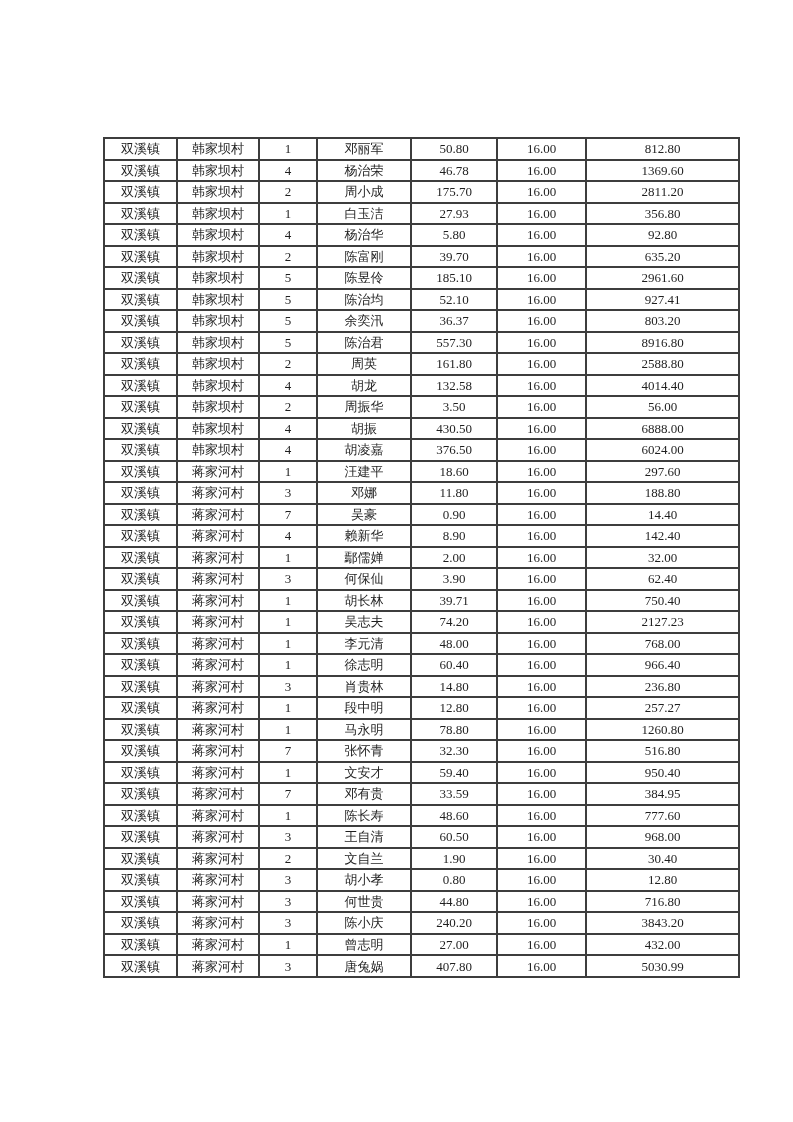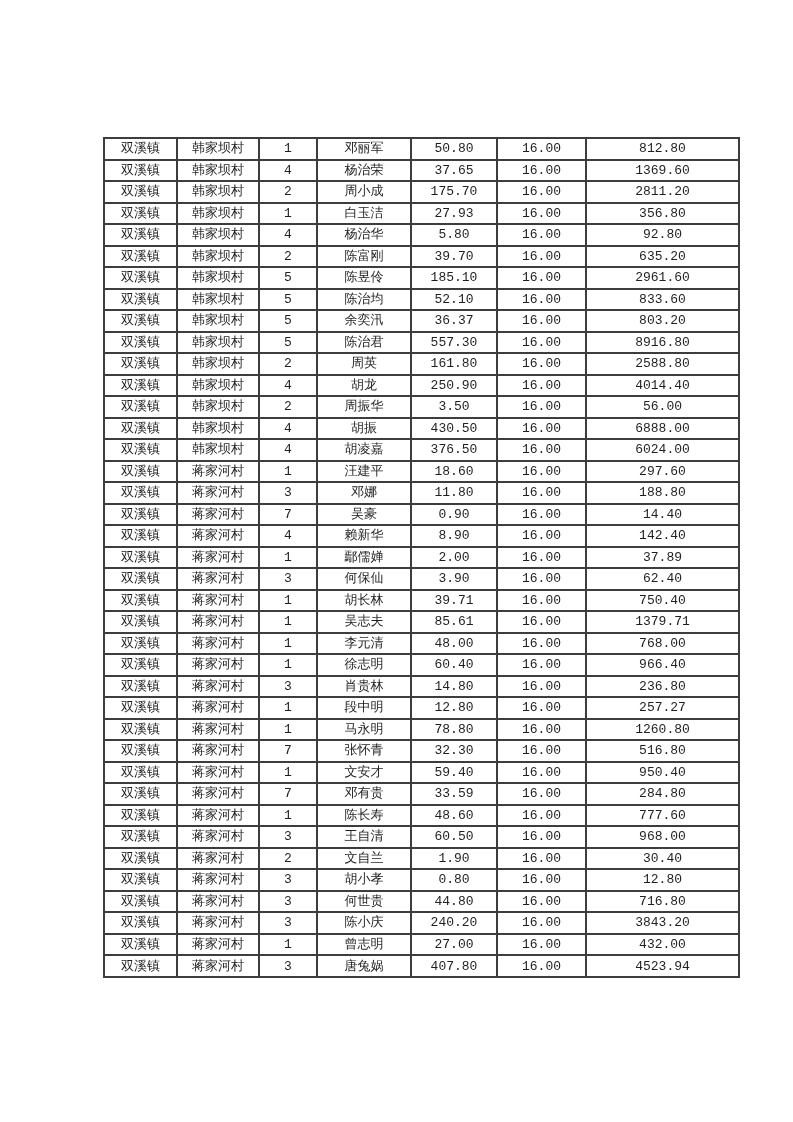--- a/index.html
+++ b/index.html
@@ -19,21 +19,20 @@
   table.payment-table {
     position: absolute;
     left: 103px;
     top: 137px;
     width: 637px;
     height: 841px;
     border-collapse: separate;
     border-spacing: 0;
     table-layout: fixed;
     border: 1px solid #3d3d3d;
-    font-family: Liberation Mono, monospace;
   }
   table.payment-table td {
     border: 1px solid #3d3d3d;
     text-align: center;
     vertical-align: middle;
     font-size: 13px;
     line-height: 1;
     padding: 0;
     white-space: nowrap;
     overflow: hidden;
@@ -69,21 +68,21 @@
           <td>邓丽军</td>
           <td>50.80</td>
           <td>16.00</td>
           <td>812.80</td>
         </tr>
         <tr>
           <td>双溪镇</td>
           <td>韩家坝村</td>
           <td>4</td>
           <td>杨治荣</td>
-          <td>37.65</td>
+          <td>46.78</td>
           <td>16.00</td>
           <td>1369.60</td>
         </tr>
         <tr>
           <td>双溪镇</td>
           <td>韩家坝村</td>
           <td>2</td>
           <td>周小成</td>
           <td>175.70</td>
           <td>16.00</td>
@@ -125,21 +124,21 @@
           <td>16.00</td>
           <td>2961.60</td>
         </tr>
         <tr>
           <td>双溪镇</td>
           <td>韩家坝村</td>
           <td>5</td>
           <td>陈治均</td>
           <td>52.10</td>
           <td>16.00</td>
-          <td>833.60</td>
+          <td>927.41</td>
         </tr>
         <tr>
           <td>双溪镇</td>
           <td>韩家坝村</td>
           <td>5</td>
           <td>余奕汛</td>
           <td>36.37</td>
           <td>16.00</td>
           <td>803.20</td>
         </tr>
@@ -159,21 +158,21 @@
           <td>周英</td>
           <td>161.80</td>
           <td>16.00</td>
           <td>2588.80</td>
         </tr>
         <tr>
           <td>双溪镇</td>
           <td>韩家坝村</td>
           <td>4</td>
           <td>胡龙</td>
-          <td>250.90</td>
+          <td>132.58</td>
           <td>16.00</td>
           <td>4014.40</td>
         </tr>
         <tr>
           <td>双溪镇</td>
           <td>韩家坝村</td>
           <td>2</td>
           <td>周振华</td>
           <td>3.50</td>
           <td>16.00</td>
@@ -233,21 +232,21 @@
           <td>16.00</td>
           <td>142.40</td>
         </tr>
         <tr>
           <td>双溪镇</td>
           <td>蒋家河村</td>
           <td>1</td>
           <td>鄢儒婵</td>
           <td>2.00</td>
           <td>16.00</td>
-          <td>37.89</td>
+          <td>32.00</td>
         </tr>
         <tr>
           <td>双溪镇</td>
           <td>蒋家河村</td>
           <td>3</td>
           <td>何保仙</td>
           <td>3.90</td>
           <td>16.00</td>
           <td>62.40</td>
         </tr>
@@ -258,23 +257,23 @@
           <td>胡长林</td>
           <td>39.71</td>
           <td>16.00</td>
           <td>750.40</td>
         </tr>
         <tr>
           <td>双溪镇</td>
           <td>蒋家河村</td>
           <td>1</td>
           <td>吴志夫</td>
-          <td>85.61</td>
-          <td>16.00</td>
-          <td>1379.71</td>
+          <td>74.20</td>
+          <td>16.00</td>
+          <td>2127.23</td>
         </tr>
         <tr>
           <td>双溪镇</td>
           <td>蒋家河村</td>
           <td>1</td>
           <td>李元清</td>
           <td>48.00</td>
           <td>16.00</td>
           <td>768.00</td>
         </tr>
@@ -332,21 +331,21 @@
           <td>16.00</td>
           <td>950.40</td>
         </tr>
         <tr>
           <td>双溪镇</td>
           <td>蒋家河村</td>
           <td>7</td>
           <td>邓有贵</td>
           <td>33.59</td>
           <td>16.00</td>
-          <td>284.80</td>
+          <td>384.95</td>
         </tr>
         <tr>
           <td>双溪镇</td>
           <td>蒋家河村</td>
           <td>1</td>
           <td>陈长寿</td>
           <td>48.60</td>
           <td>16.00</td>
           <td>777.60</td>
         </tr>
@@ -404,17 +403,17 @@
           <td>16.00</td>
           <td>432.00</td>
         </tr>
         <tr>
           <td>双溪镇</td>
           <td>蒋家河村</td>
           <td>3</td>
           <td>唐兔娲</td>
           <td>407.80</td>
           <td>16.00</td>
-          <td>4523.94</td>
+          <td>5030.99</td>
         </tr>
       </tbody>
   </table>
 </div>
 
 </body></html>

